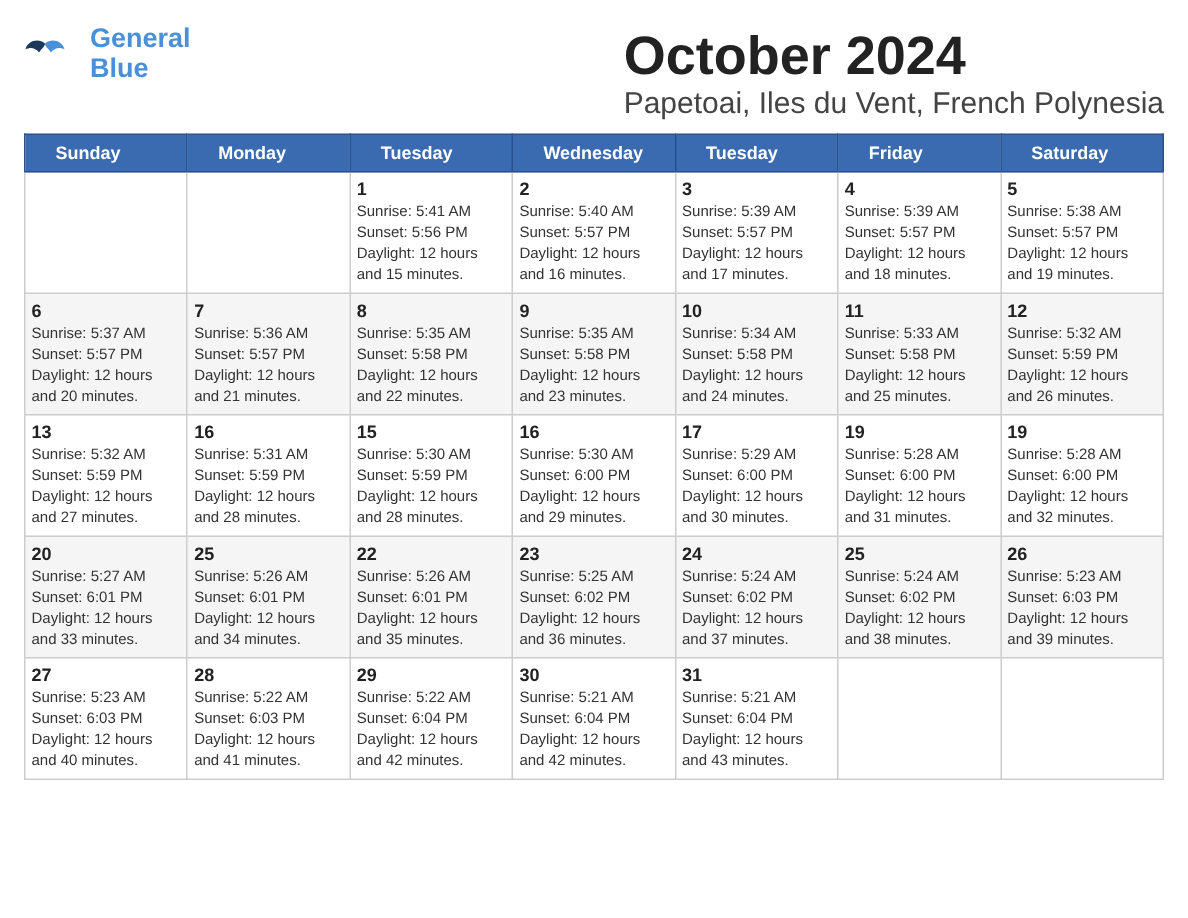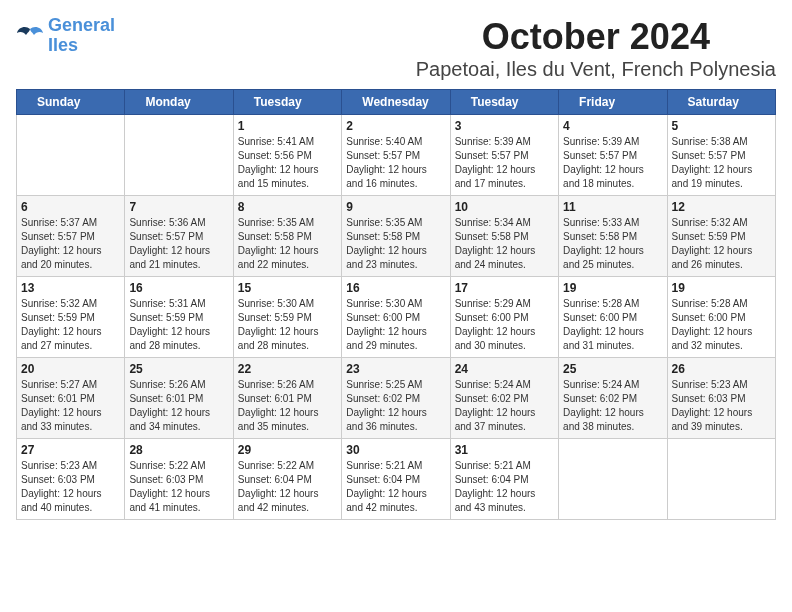--- a/index.html
+++ b/index.html
@@ -12,37 +12,37 @@
     }
     .header {
       display: flex;
       justify-content: space-between;
       align-items: flex-start;
       margin-bottom: 8px;
     }
     .logo {
       display: flex;
       align-items: center;
-      gap: 4px;
+      gap: 16px;
     }
     .logo-text {
       font-size: 18px;
       font-weight: bold;
       color: #1a3a5c;
       line-height: 1.1;
     }
     .logo-text span {
       color: #4a90d9;
     }
     .logo-bird {
       width: 28px;
       height: 22px;
     }
     .title-block {
-      text-align: center;
+      text-align: left;
     }
     .month-year {
       font-size: 36px;
       font-weight: bold;
       color: #222;
     }
     .location {
       font-size: 20px;
       color: #444;
     }
@@ -92,21 +92,21 @@
 
 <div class="header">
   <div class="logo">
     <svg class="logo-bird" viewBox="0 0 28 22" xmlns="http://www.w3.org/2000/svg">
       <path d="M14 4 C18 0, 26 2, 27 8 C24 6, 20 7, 18 10 C16 7, 14 6, 14 4Z" fill="#4a90d9"></path>
       <path d="M14 4 C10 0, 2 2, 1 8 C4 6, 8 7, 10 10 C12 7, 14 6, 14 4Z" fill="#1a3a5c"></path>
     </svg>
     <div>
       <div class="logo-text">
         <span>General</span><br>
-        <span style="color:#4a90d9">Iles</span>
+        <span style="color:#4a90d9">Blue</span>
       </div>
     </div>
   </div>
   <div class="title-block">
     <div class="month-year">October 2024</div>
     <div class="location">Papetoai, Iles du Vent, French Polynesia</div>
   </div>
 </div>
 
 <table>

